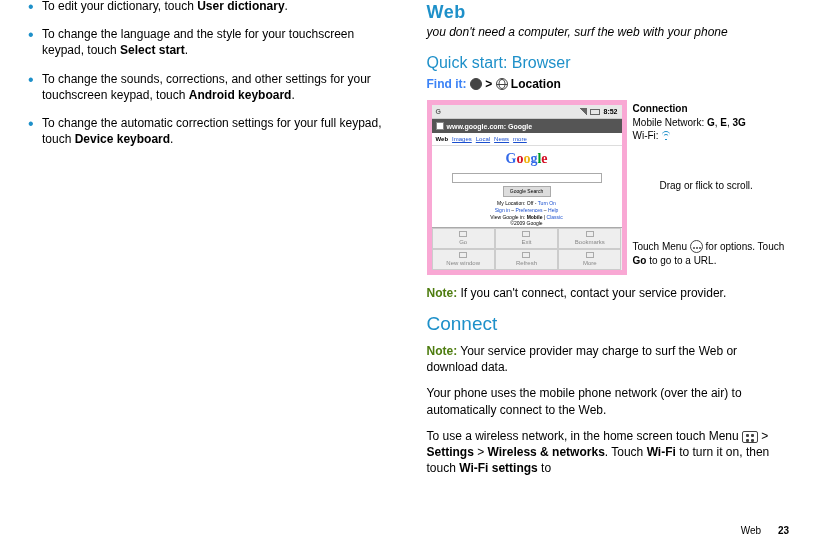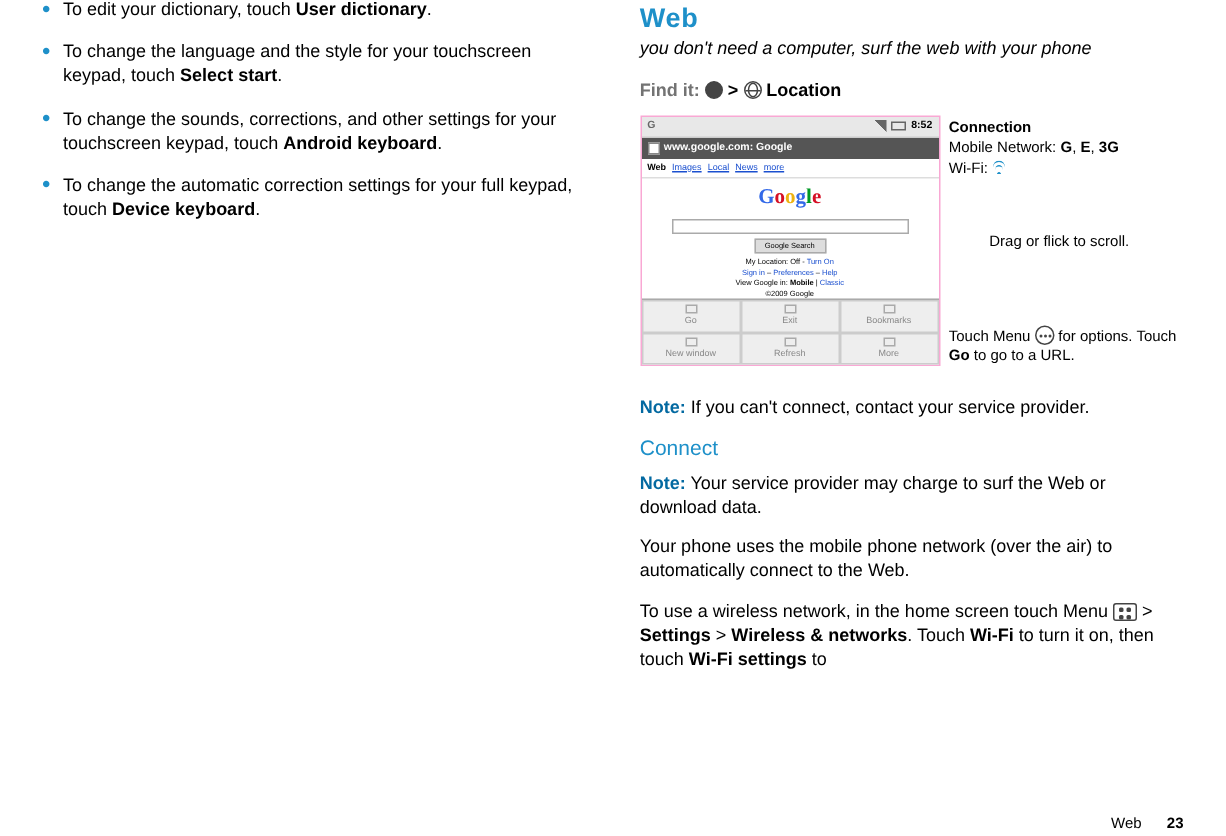--- a/index.html
+++ b/index.html
@@ -54,21 +54,21 @@
     color: #1e90c9;
     font-weight: normal;
     font-size: 16px;
     margin-bottom: 2px;
   }
   .findit {
     font-weight: bold;
     font-size: 12px;
     margin-bottom: 8px;
   }
-  .findit .label { color: #737373; }
+  .findit .label { color: #3b82f6; }
   .circle-icon {
     display: inline-block;
     width: 12px; height: 12px;
     border: 1.5px solid #444;
     border-radius: 50%;
     vertical-align: -2px;
     position: relative;
     background: #fff;
   }
   .circle-icon.filled { background: #444; border-color:#444; }
@@ -82,21 +82,21 @@
     height:1px; background:#444;
   }
   .globe-icon::after {
     content:""; position:absolute; top:0; bottom:0; left:50%;
     width:5px; border:1px solid #444; border-radius:50%;
     transform:translateX(-50%);
   }
   .diagram-row { display:flex; gap:6px; align-items:flex-start; margin-bottom:10px;}
   .phone-mock {
     width: 200px;
-    border: 1px solid #f9a8d4;
+    border: 5px solid #f9a8d4;
     font-size: 7px;
     background:#fff;
   }
   .statusbar {
     height: 14px;
     background: #e8e8e8;
     display:flex; align-items:center; justify-content:flex-end;
     padding:0 4px; gap:3px;
     font-size:7px; font-weight:bold;
     border-bottom:1px solid #ccc;
@@ -157,24 +157,24 @@
   .wifi-icon::before, .wifi-icon::after {
     content:""; position:absolute; left:50%; bottom:0;
     border:1px solid #1e90c9; border-bottom:none; border-left:none; border-right:none;
     border-radius:50%; transform:translateX(-50%);
   }
   .wifi-icon::before{ width:8px; height:8px;}
   .wifi-icon::after{ width:5px; height:5px;}
   .annot.conn { margin-top:0;}
   .annot.drag { margin-top:28px;margin-left:27px;}
   .annot.menu { margin-top:40px;}
-  .note-label { color:#0369a1; font-weight:bold;}
+  .note-label { color:#4d7c0f; font-weight:bold;}
   p.body { margin-bottom:10px;}
   h3.connect {
-    color:#1e90c9; font-weight:normal; font-size:14px;
+    color:#1e90c9; font-weight:normal; font-size:19px;
     margin: 4px 0 6px 0;
   }
   .menu-box-icon {
     display:inline-block; vertical-align:-3px;
     width:16px; height:12px; border:1px solid #444; border-radius:2px;
     position:relative; background:#fff;
   }
   .menu-box-icon::before {
     content:""; position:absolute; left:3px; top:2px; width:3px; height:3px;
     background:#444; box-shadow: 5px 0 #444, 0 5px #444, 5px 5px #444;
@@ -184,21 +184,21 @@
     display:inline-block; vertical-align:-3px;
     width:13px; height:13px; border:1.5px solid #444; border-radius:50%;
     position:relative; background:#fff;
   }
   .menu-circle-icon::before {
     content:""; position:absolute; left:2.5px; top:5.5px; width:2px; height:2px;
     background:#444; box-shadow: 3px 0 #444, 6px 0 #444;
     border-radius:50%;
   }
   .footer {
-    position:absolute; bottom:1px; right:28px;
+    position:absolute; bottom:20px; right:28px;
     font-size:10px; color:#000;
   }
   .footer .pageno { font-weight:bold; margin-left:14px;}
 </style>
 </head>
 <body>
 
 <div class="page">
 
   <div class="col left">
@@ -215,20 +215,21 @@
       <li>
         <span>To change the automatic correction settings for your full keypad, touch </span><span class="bold">Device keyboard</span><span>.</span>
       </li>
     </ul>
   </div>
 
   <div class="col right">
     <h1 class="web-title">Web</h1>
     <p class="tagline">you don't need a computer, surf the web with your phone</p>
 
+    <h2 class="qs">Quick start: Browser</h2>
     <p class="findit">
       <span class="label">Find it:</span>
       <span class="circle-icon filled"></span><span> &gt; </span><span class="globe-icon"></span>
       <span>Location</span>
     </p>
 
     <div class="diagram-row">
 
       <div class="phone-mock">
         <div class="statusbar">

